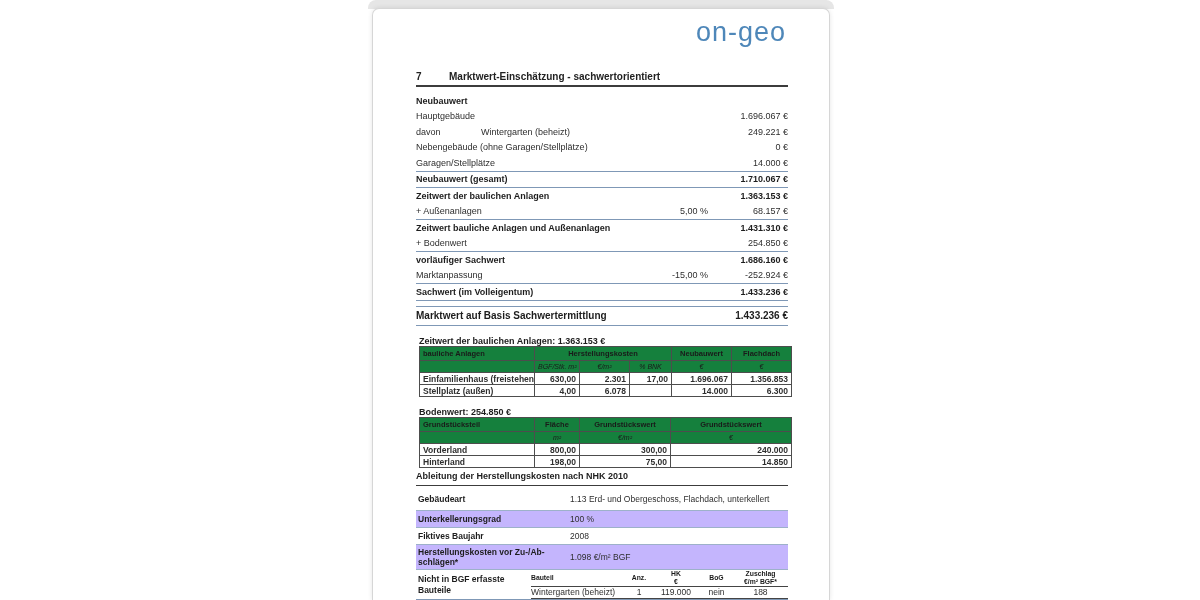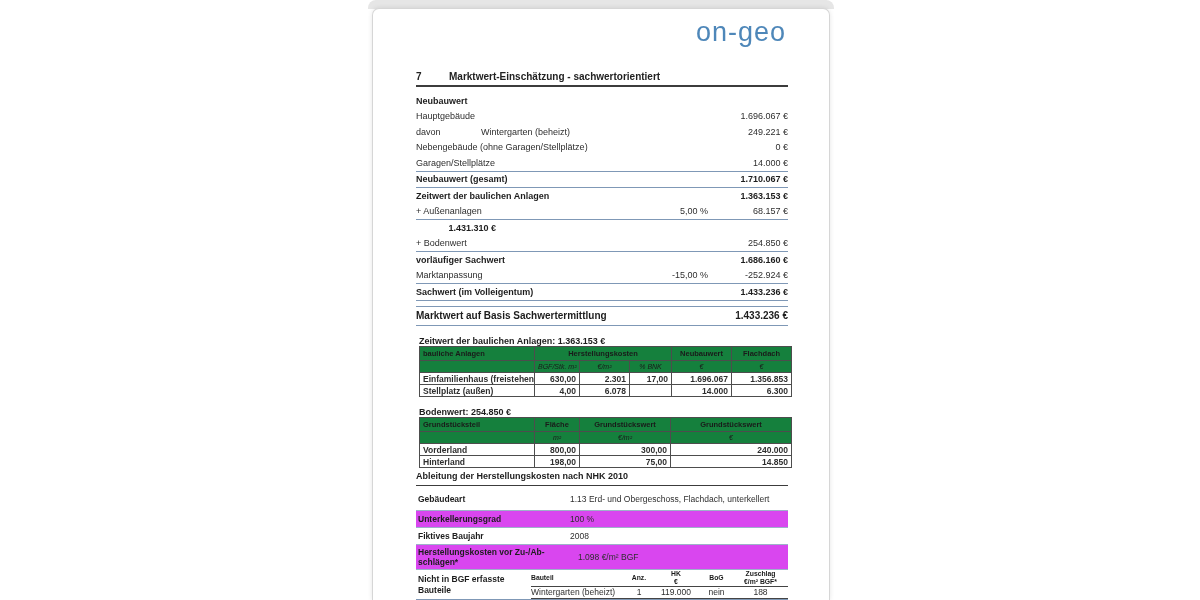--- a/index.html
+++ b/index.html
@@ -32,22 +32,22 @@
   table.grid td{font-size:8.5px;height:11px;}
   td.num{text-align:right;}
   th.left,td.left{text-align:left;}
   .abl-title{position:absolute;left:43px;top:462px;width:372px;font-size:9px;font-weight:bold;color:#1d1d1d;
     border-bottom:1.5px solid #3c3c3c;padding-bottom:4px;}
   .abl{position:absolute;left:43px;top:479px;width:372px;border-bottom:1px solid #7f98b6;}
   .arow{display:flex;align-items:center;font-size:8.5px;border-top:1px solid #9db1c9;}
   .arow:first-child{border-top:none;}
   .arow .albl{width:152px;font-weight:bold;color:#1d1d1d;padding-left:2px;line-height:1.2;}
   .arow .aval{flex:1;}
-  .arow.alt{background:#d946ef;}
-  .r22{height:22px;} .r16{height:16px;} .r24{height:24px;gap:8px;} .r29{height:29px;}
+  .arow.alt{background:#c4b5fd;}
+  .r22{height:22px;} .r16{height:16px;} .r24{height:24px;} .r29{height:29px;}
   .mini{width:227px;border-collapse:collapse;table-layout:fixed;}
   .mini th{font-size:6.8px;font-weight:bold;color:#1a1a1a;line-height:1.15;border-bottom:1px solid #444;padding:0;}
   .mini td{font-size:8.5px;border-bottom:1px solid #444;height:11px;padding:0;}
   .mini .c-bauteil{width:95px;text-align:left;}
   .mini .c-anz{width:26px;text-align:center;}
   .mini .c-hk{width:48px;text-align:center;}
   .mini .c-bog{width:33px;text-align:center;}
   .mini .c-zu{width:55px;text-align:center;}
 </style>
 </head>
@@ -94,20 +94,21 @@
       <div class="srow bold">
         <span class="lbl">Zeitwert der baulichen Anlagen</span>
         <span class="val">1.363.153 €</span>
       </div>
       <div class="srow plus">
         <span class="lbl">+ Außenanlagen</span>
         <span class="pct">5,00 %</span>
         <span class="val">68.157 €</span>
       </div>
       <div class="srow bold lt">
+        <span class="lbl">Zeitwert bauliche Anlagen und Außenanlagen</span>
         <span class="val">1.431.310 €</span>
       </div>
       <div class="srow plus">
         <span class="lbl">+ Bodenwert</span>
         <span class="val">254.850 €</span>
       </div>
       <div class="srow bold lt">
         <span class="lbl">vorläufiger Sachwert</span>
         <span class="val">1.686.160 €</span>
       </div>

